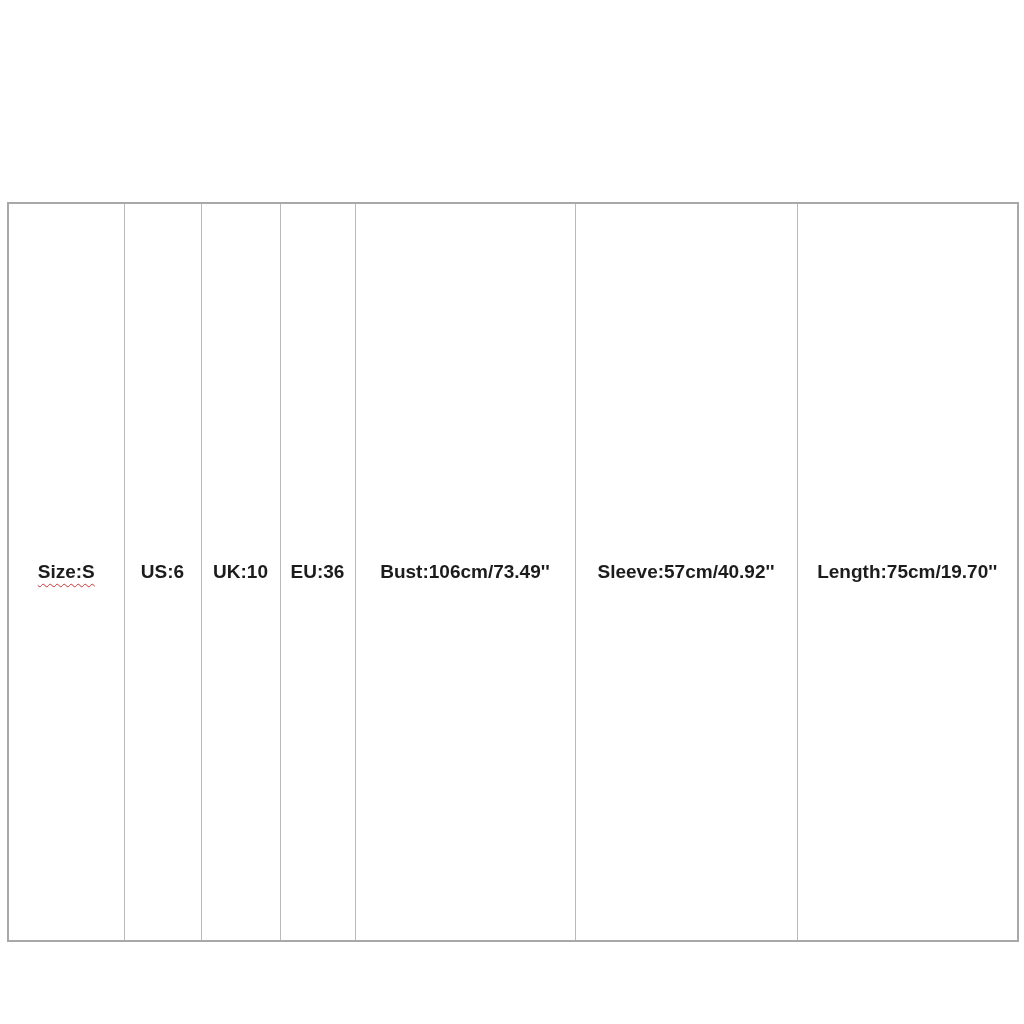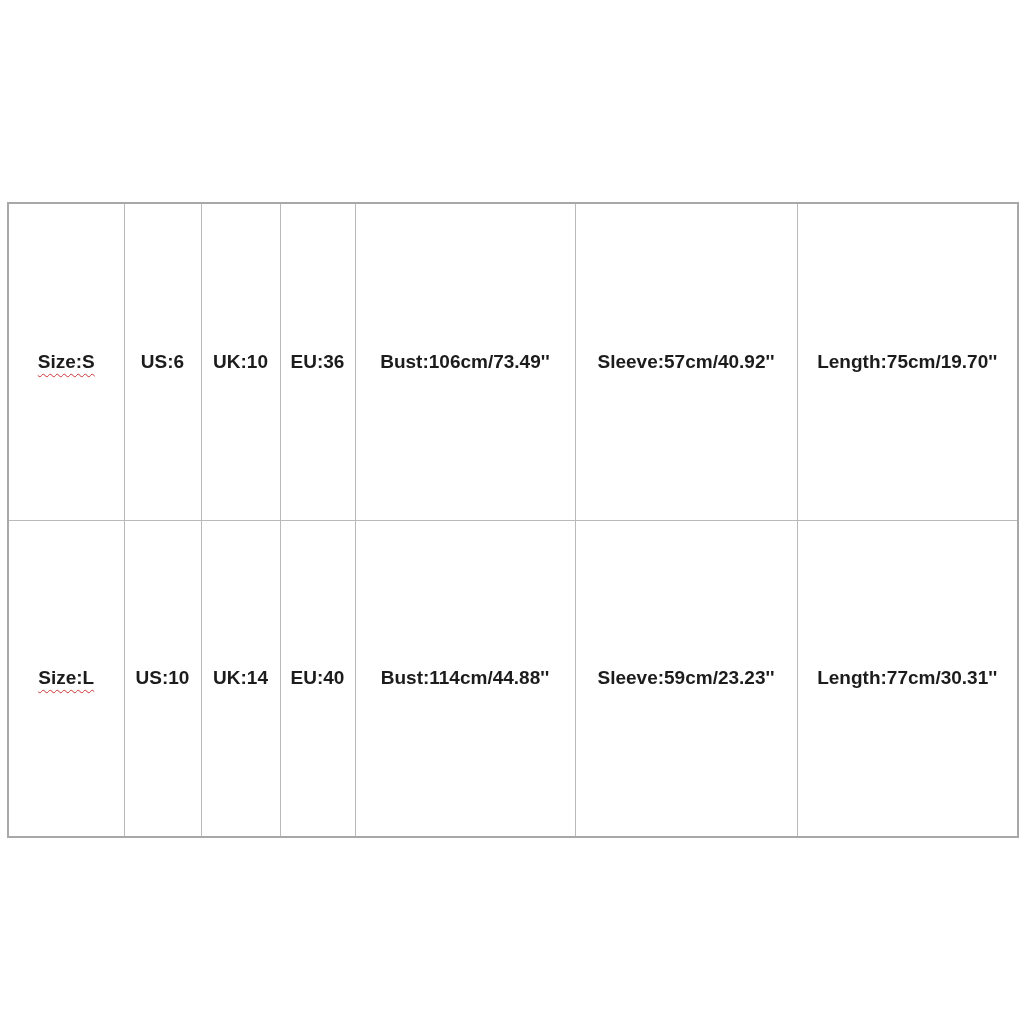--- a/index.html
+++ b/index.html
@@ -11,21 +11,21 @@
     position: relative;
     width: 1024px;
     height: 1024px;
     font-family: "Liberation Sans", sans-serif;
   }
   .size-table {
     position: absolute;
     left: 7px;
     top: 202px;
     width: 1010px;
-    height: 636px;
+    height: 740px;
     border-collapse: collapse;
     table-layout: fixed;
     border: 2px solid #a8a8a8;
   }
   .size-table td {
     border: 1px solid #b9b9b9;
     text-align: center;
     vertical-align: middle;
     font-weight: 700;
     font-size: 19px;
@@ -58,23 +58,14 @@
   <tbody>
     <tr>
       <td class="col-size"><span class="squiggle">Size:S</span></td>
       <td>US:6</td>
       <td>UK:10</td>
       <td>EU:36</td>
       <td>Bust:106cm/73.49''</td>
       <td>Sleeve:57cm/40.92''</td>
       <td>Length:75cm/19.70''</td>
     </tr>
-    <tr>
-      <td class="col-size"><span class="squiggle">Size:L</span></td>
-      <td>US:10</td>
-      <td>UK:14</td>
-      <td>EU:40</td>
-      <td>Bust:114cm/44.88''</td>
-      <td>Sleeve:59cm/23.23''</td>
-      <td>Length:77cm/30.31''</td>
-    </tr>
   </tbody>
 </table>
 
 </body></html>

